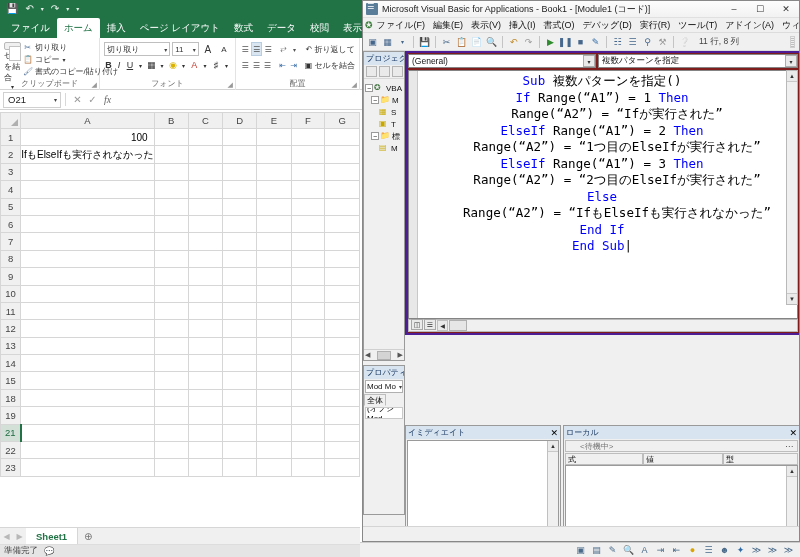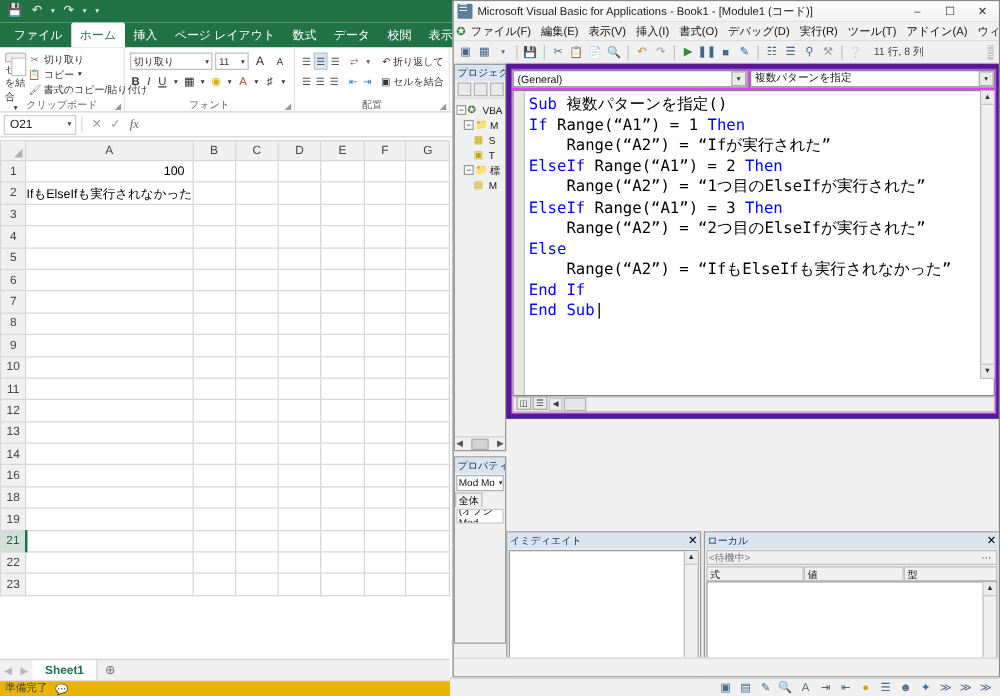--- a/index.html
+++ b/index.html
@@ -122,21 +122,21 @@
     font-size:9.5px; color:#444;
   }
   .nav-arrow{ width:13px; text-align:center; color:#b8b8b8; font-size:8px;}
   .sheet-tab{
     background:#fff; padding:1px 10px 0 10px; height:17px; display:flex; align-items:center;
     color:#217346; font-weight:bold; border-right:1px solid #d6d6d6;
   }
   .add-sheet{ width:20px; text-align:center; color:#777; font-size:10px;}
   .status-bar{
     position:absolute; left:0; top:544px; width:360px; height:13px;
-    background:#eab308; border-top:1px solid #ddd; display:flex; align-items:center;
+    background:#e5e5e5; border-top:1px solid #ddd; display:flex; align-items:center;
     font-size:8.5px; color:#444; padding-left:4px; gap:6px;
   }
 
   
   #vbe {
     position:absolute; left:362px; top:0; width:438px; height:542px;
     background:#f0f0f0; border:1px solid #888; overflow:hidden;
     font-size:9px;
   }
   .vbe-title {
@@ -201,33 +201,33 @@
   .props-combo .caret{ margin-left:auto; font-size:6px;}
   .props-tabs{ height:12px; display:flex; font-size:8px; }
   .props-tab{ padding:0 2px; background:#e4e4e4; border:1px solid #bdbdbd; color:#111;}
   .props-tab.on{ background:#f0f0f0; border-bottom:1px solid #f0f0f0;}
   .props-row{ height:12px; border:1px solid #c9c9c9; background:#fff; font-size:8px;
      display:flex; align-items:center; padding-left:1px; margin:1px; overflow:hidden;}
 
   
   .code-win{
     position:absolute; left:42px; top:50px; width:396px; height:284px;
-    background:#d946ef; border:4px solid #4c1d95; overflow:hidden;
+    background:#7f1d1d; border:2px solid #4c1d95; overflow:hidden;
   }
   .code-dropdowns{ height:15px; display:flex; gap:2px; padding:1px 1px 0 1px;}
   .cdd{ height:14px; background:#fff; border:1px solid #848484; font-size:8.5px;
      display:flex; align-items:center; padding-left:3px; color:#111; }
   .cdd.general{ width:188px; }
   .cdd.proc{ flex:1; }
   .cdd .caret{ margin-left:auto; width:12px; height:12px; background:#eaeaea;
      border:1px solid #adadad; display:flex; align-items:center; justify-content:center;
      font-size:6px; color:#333;}
   .code-area{
     position:absolute; left:1px; top:17px; right:1px; bottom:14px;
-    background:#ffffff; border:1px solid #848484; overflow:hidden;
+    background:#ffffff; border:1px solid #848484; overflow:hidden;text-align:center;
   }
   .code-margin{ position:absolute; left:0; top:0; bottom:0; width:9px; background:#e8e8e8;
      border-right:1px solid #c8c8c8; }
   .code-text{
     position:absolute; left:12px; top:2px; right:14px; bottom:0;
     font-family:"DejaVu Sans Mono","Liberation Mono",monospace;
     font-size:12.5px; line-height:16.5px; color:#000; white-space:pre;
   }
   .kw{ color:#0000ff; }
   .code-vscroll{ position:absolute; right:1px; top:17px; bottom:28px; width:12px;
@@ -251,21 +251,21 @@
   }
   .imm-body{ position:absolute; left:1px; top:14px; right:1px; bottom:1px; background:#fff;
     border:1px solid #9a9a9a;}
   .imm-scroll{ position:absolute; right:0; top:0; bottom:0; width:11px; background:#f0f0f0;
     border-left:1px solid #c0c0c0;}
   .loc-win{
     position:absolute; left:200px; top:424px; width:237px; height:116px;
     background:#f0f0f0; border:1px solid #9a9a9a; overflow:hidden;
   }
   .loc-ctx{ height:12px; background:#f0f0f0; border:1px solid #bdbdbd; margin:1px;
-    font-size:8px; color:#777; display:flex; align-items:center; padding-left:1px;}
+    font-size:8px; color:#777; display:flex; align-items:center; padding-left:14px;}
   .loc-ctx .dots{ margin-left:auto; width:16px; text-align:center; color:#444;}
   .loc-hdr{ display:flex; height:12px; margin:0 1px; }
   .loc-col{ background:#f0f0f0; border:1px solid #bdbdbd; font-size:8px; color:#111;
      display:flex; align-items:center; padding-left:2px;}
   .loc-body{ position:absolute; left:1px; right:1px; top:39px; bottom:1px; background:#fff;
      border:1px solid #9a9a9a;}
 
   .vbe-status{ position:absolute; left:0; bottom:0; width:438px; height:15px;
      background:#f0f0f0; border-top:1px solid #d4d4d4;}
 
@@ -559,21 +559,21 @@
             <th class="rowh">14</th>
             <td class="cell" style="width: 60px;"></td>
             <td class="cell" style="width: 50px;"></td>
             <td class="cell" style="width: 50px;"></td>
             <td class="cell" style="width: 50px;"></td>
             <td class="cell" style="width: 50px;"></td>
             <td class="cell" style="width: 50px;"></td>
             <td class="cell" style="width: 50px;"></td>
           </tr>
           <tr>
-            <th class="rowh">16</th>
+            <th class="rowh">15</th>
             <td class="cell" style="width: 60px;"></td>
             <td class="cell" style="width: 50px;"></td>
             <td class="cell" style="width: 50px;"></td>
             <td class="cell" style="width: 50px;"></td>
             <td class="cell" style="width: 50px;"></td>
             <td class="cell" style="width: 50px;"></td>
             <td class="cell" style="width: 50px;"></td>
           </tr>
           <tr>
             <th class="rowh">18</th>

